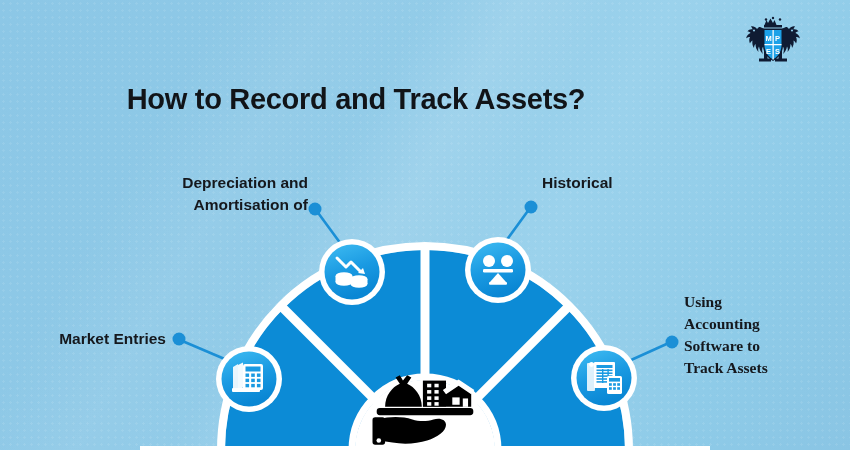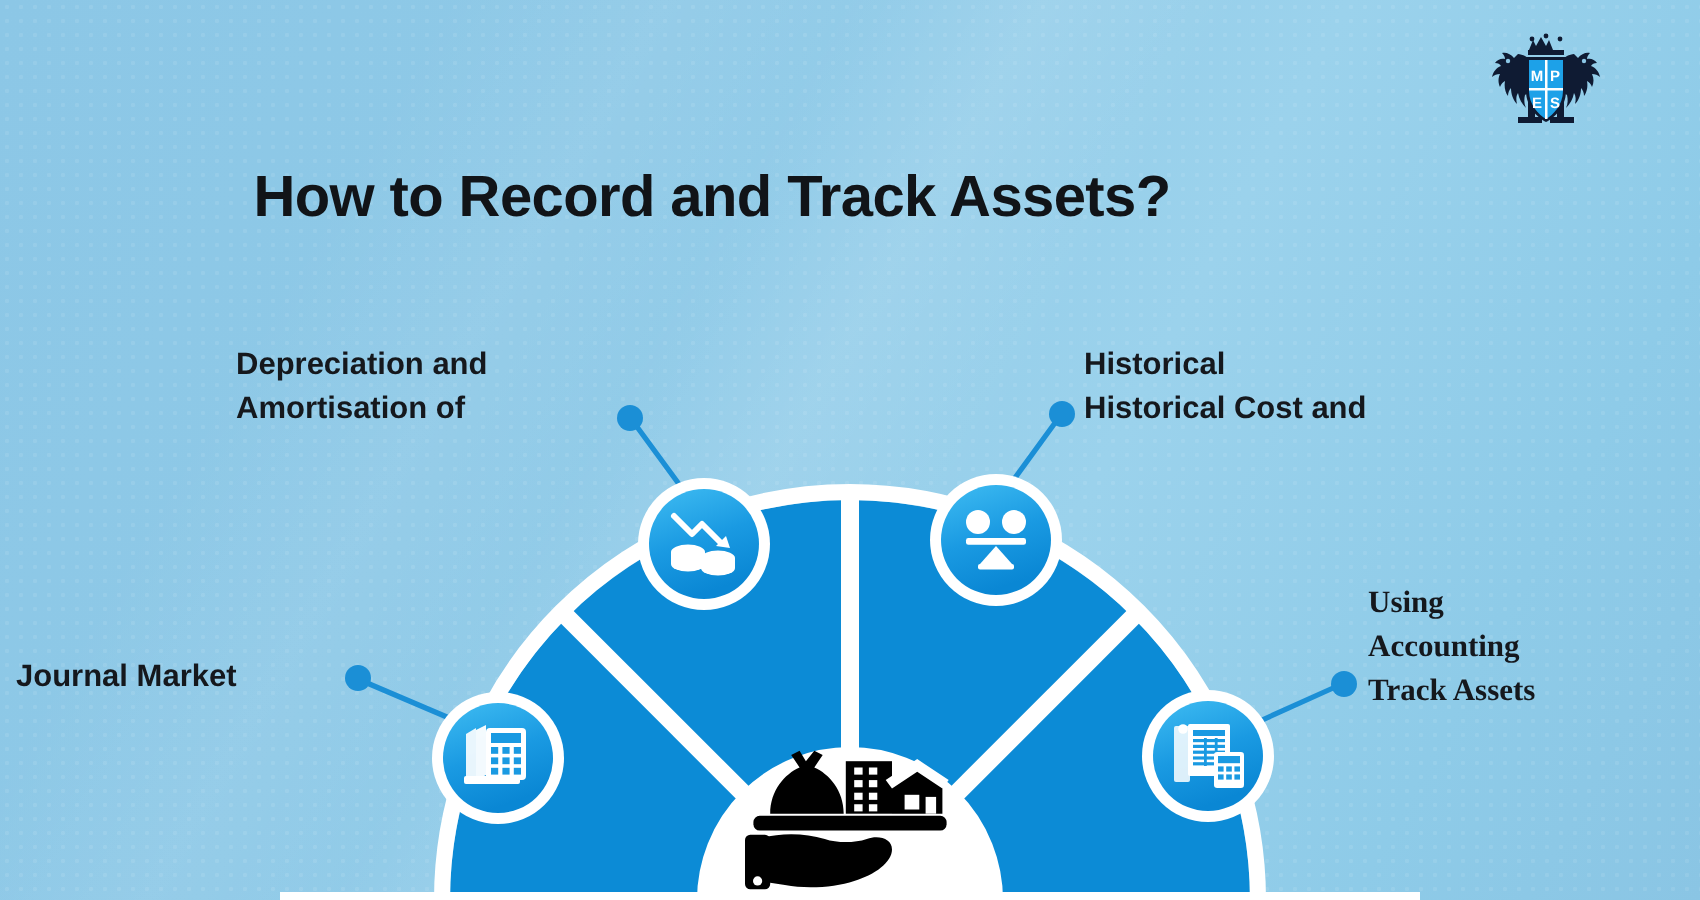--- a/index.html
+++ b/index.html
@@ -69,21 +69,21 @@
   }
 
   
   .label {
     position: absolute;
     color: #15181d;
     font-size: 15.5px;
     font-weight: bold;
     line-height: 1.42;
   }
-  .label.right-al { }
+  .label.right-al { text-align: right; }
   .label.left-al  { text-align: left; }
 
   #label-depreciation {
     left: 118px;
     top: 172px;
     width: 190px;
   }
   #label-comparing {
     left: 542px;
     top: 172px;
@@ -321,26 +321,26 @@
     </g>
   </svg>
 
   <div class="label right-al" id="label-depreciation">
     <div>Depreciation and</div>
     <div>Amortisation of</div>
   </div>
 
   <div class="label left-al" id="label-comparing">
     <div>Historical</div>
-    <div>Historical Cost and</div>
   </div>
 
   <div class="label right-al" id="label-journal">
-    <div>Journal Market</div>
+    <div>Market Entries</div>
   </div>
 
   <div class="label left-al" id="label-software">
     <div>Using</div>
     <div>Accounting</div>
+    <div>Software to</div>
     <div>Track Assets</div>
   </div>
 
 </div>
 
 </body></html>

